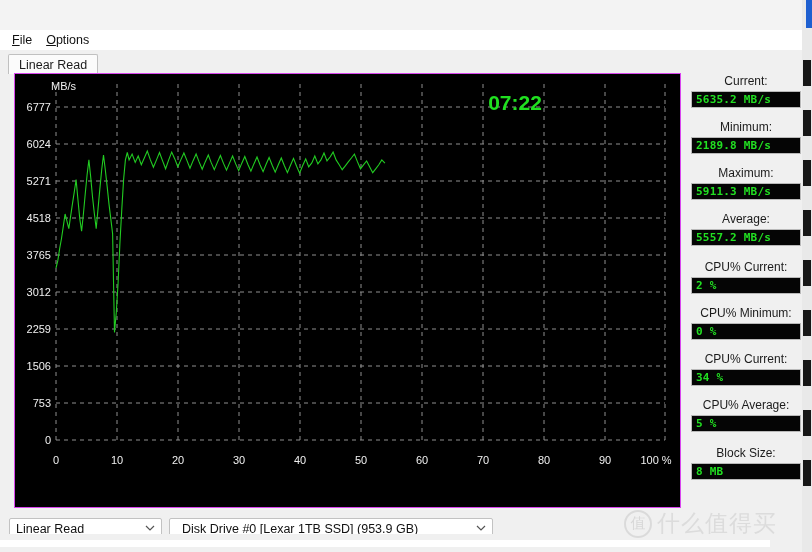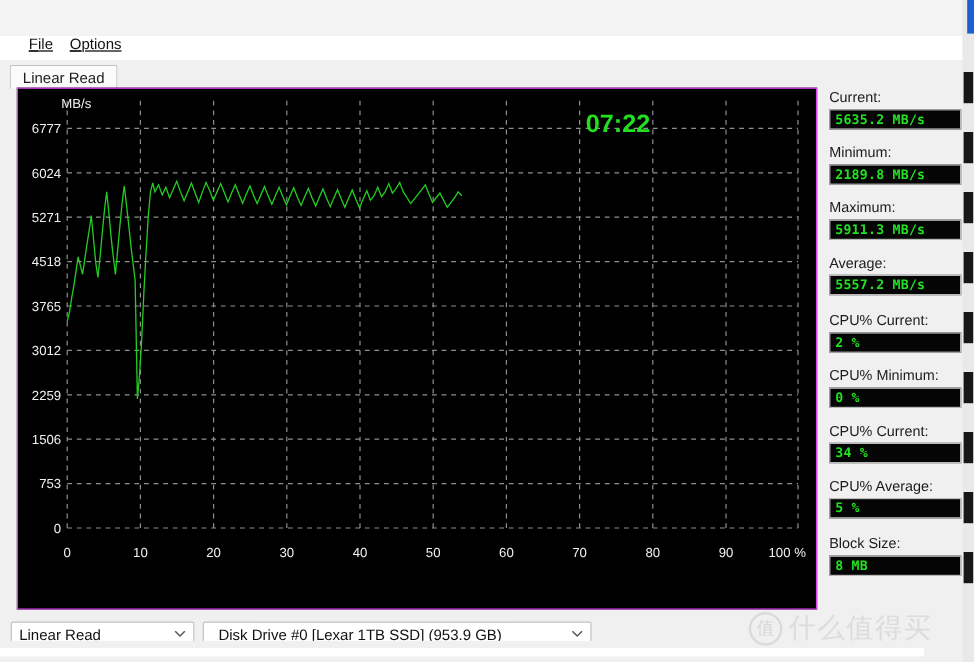--- a/index.html
+++ b/index.html
@@ -42,22 +42,22 @@
   }
   .wc{
     width:44px;height:30px;display:flex;align-items:center;justify-content:center;
     font-size:12px;color:#1b1b1b;
   }
   .wc.close{width:46px;}
   .wc svg{display:block;}
   
   .menubar{
     position:absolute;left:0;top:30px;width:812px;height:20px;
-    background:#ffffff;display:flex;align-items:flex-start;
-    padding-left:24px;box-sizing:border-box;text-decoration:underline;
+    background:#ffffff;display:flex;align-items:center;
+    padding-left:12px;box-sizing:border-box;
   }
   .menuitem{
     font-size:12.5px;color:#111;margin-right:14px;white-space:nowrap;
   }
   .menuitem u{text-decoration:underline;}
   
   .client{
     position:absolute;left:0;top:50px;width:812px;height:502px;
     background:#f0f0f0;
   }
@@ -80,21 +80,21 @@
     position:absolute;left:14px;top:23px;
     width:667px;height:435px;
     border:1px solid #d946ef;
     background:#000000;
     box-sizing:border-box;
     overflow:hidden;
   }
   .graphwrap svg{display:block;}
   
   .readouts{
-    position:absolute;left:691px;top:24px;width:110px;
+    position:absolute;left:691px;top:24px;width:110px;text-align:center;
   }
   .ro-label{
     font-size:12px;color:#1b1b1b;margin-bottom:3px;white-space:nowrap;
   }
   .ro-value{
     height:17px;background:#050505;
     border:1px solid #b9b9b9;
     box-sizing:border-box;
     display:flex;align-items:center;
     padding-left:4px;

